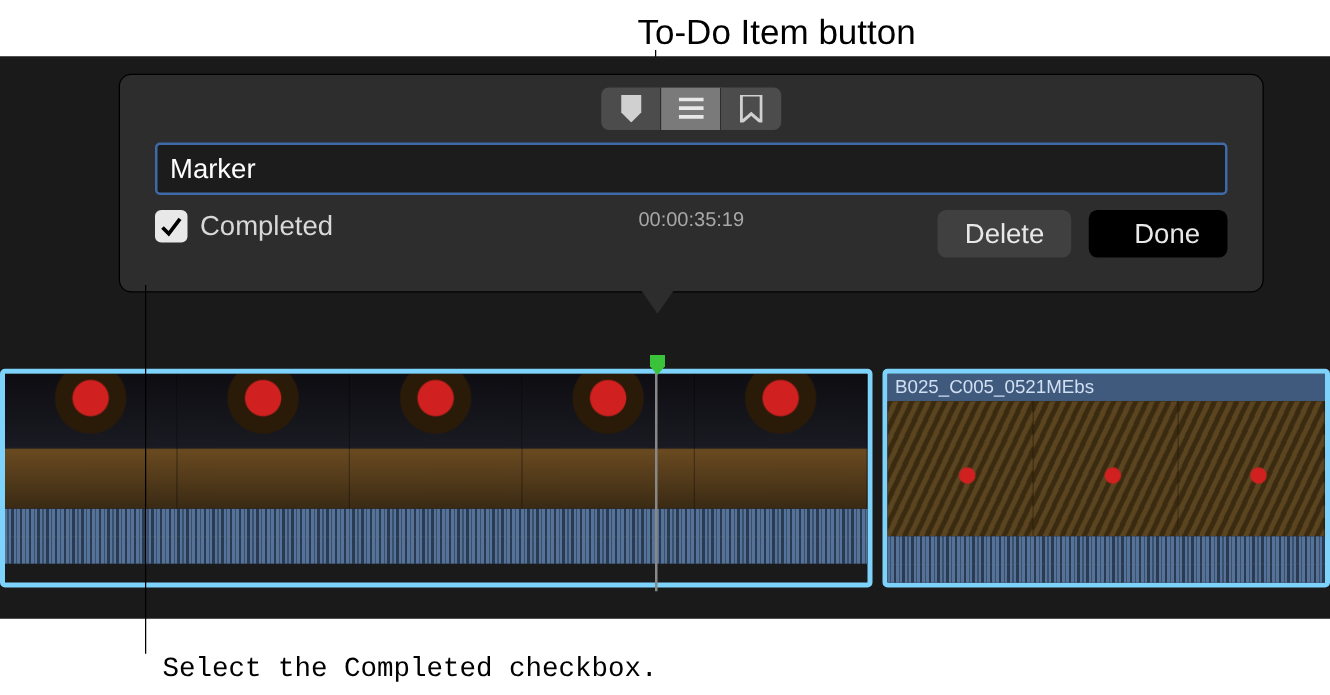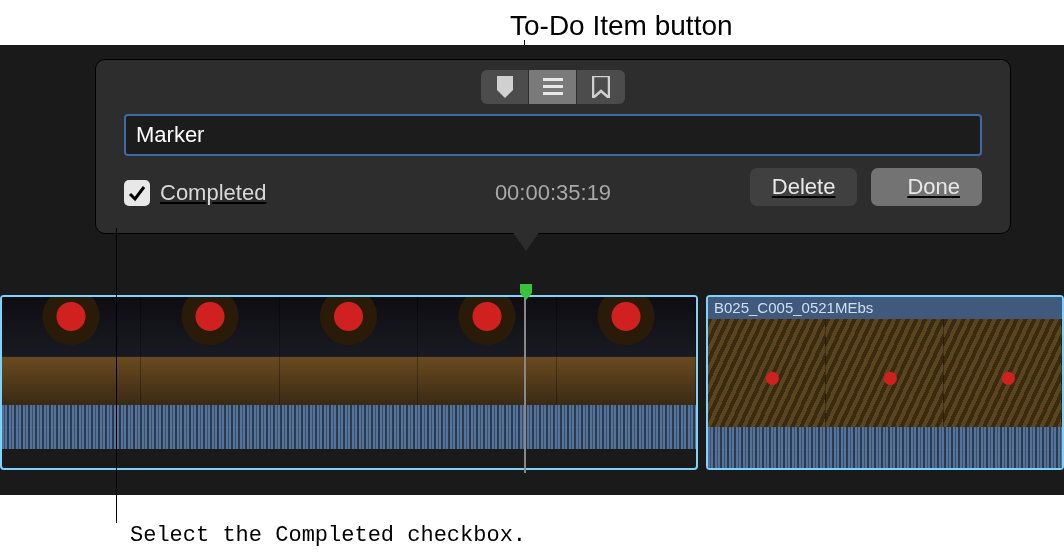--- a/index.html
+++ b/index.html
@@ -114,23 +114,22 @@
     border-radius:4px;
     color:#fff;
     font-size:22px;
     padding:0 10px;
     outline:none;
   }
 
   
   .bottom-row {
     display:flex;
-    align-items:flex-end;
+    align-items:flex-start;
     padding: 12px 28px 0 28px;
-    text-decoration: underline;
   }
   .chk-wrap {
     display:flex;
     align-items:center;
     gap:10px;
   }
   .chk {
     width:26px; height:26px;
     background:#e8e8e8;
     border-radius:5px;
@@ -138,56 +137,56 @@
     align-items:center;
     justify-content:center;
   }
   .chk svg { display:block; }
   .chk-label {
     color:#d8d8d8;
     font-size:22px;
   }
   .timecode {
     color:#a8a8a8;
-    font-size:22px;
+    font-size:16px;
     position:absolute;
     left:50%;
     transform:translateX(-50%);
   }
   .btns {
     margin-left:auto;
     display:flex;
     gap:14px;
   }
   .btn {
     height:38px;
     padding:0 22px;
     border-radius:7px;
     font-size:22px;
     display:flex;
     align-items:center;
     justify-content:center;
     color:#e8e8e8;
   }
   .btn-delete { background:#404040; }
-  .btn-done { background:#737373;padding-left:36px; }
+  .btn-done { background:#000000;padding-left:36px; }
 
   
   .timeline {
     position:absolute;
     top:250px;
     left:0;
     width:1064px;
     height:180px;
   }
   .clip {
     position:absolute;
     top:0;
     height:175px;
-    border:2px solid #7dd3fc;
+    border:4px solid #7dd3fc;
     border-radius:4px;
     overflow:hidden;
   }
   .clip1 { left:0; width:698px; }
   .clip2 { left:706px; width:358px; }
 
   .clip-label-bar {
     height:22px;
     background:#405a7e;
     color:#d0dff2;

